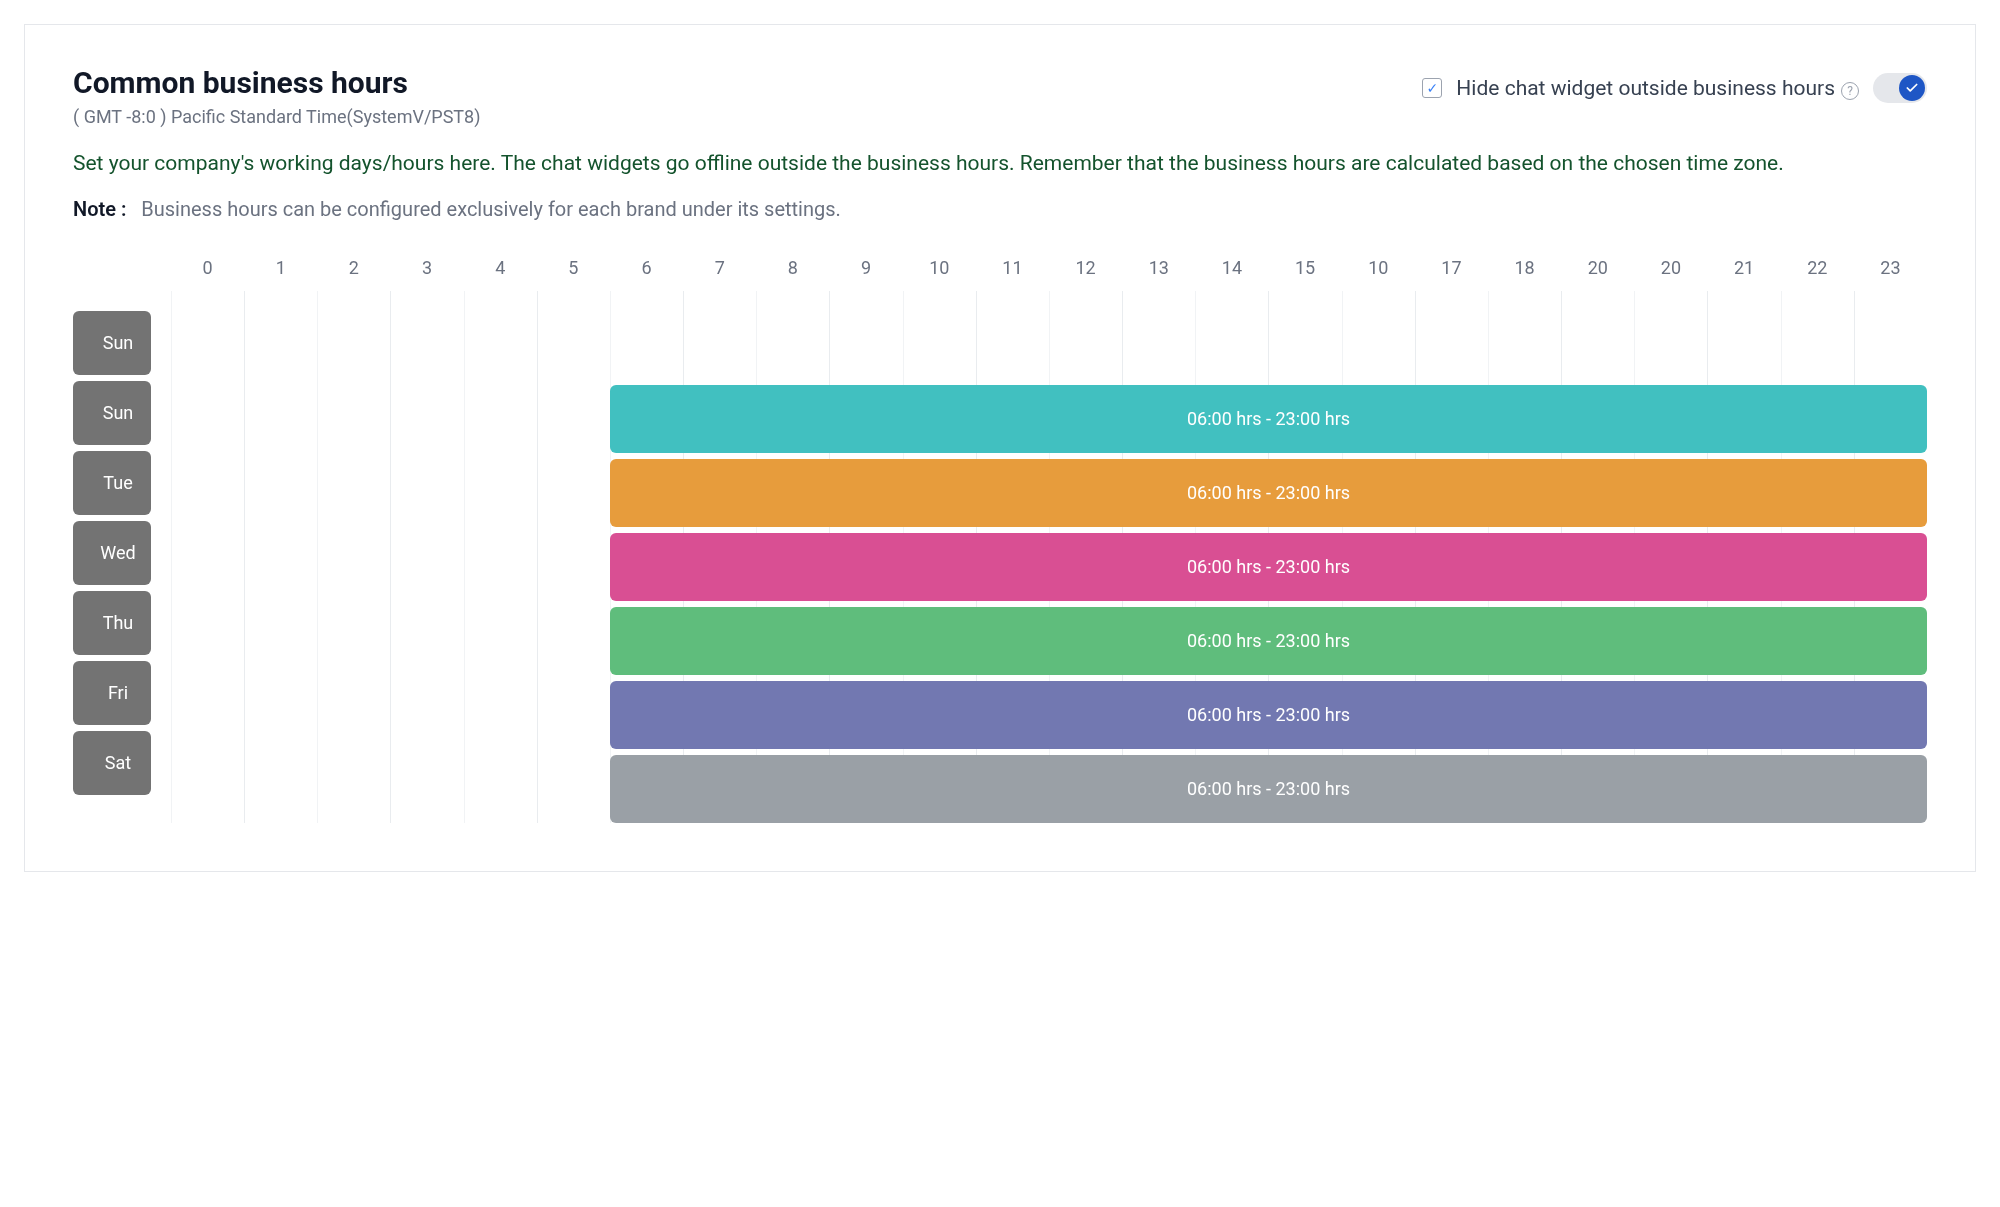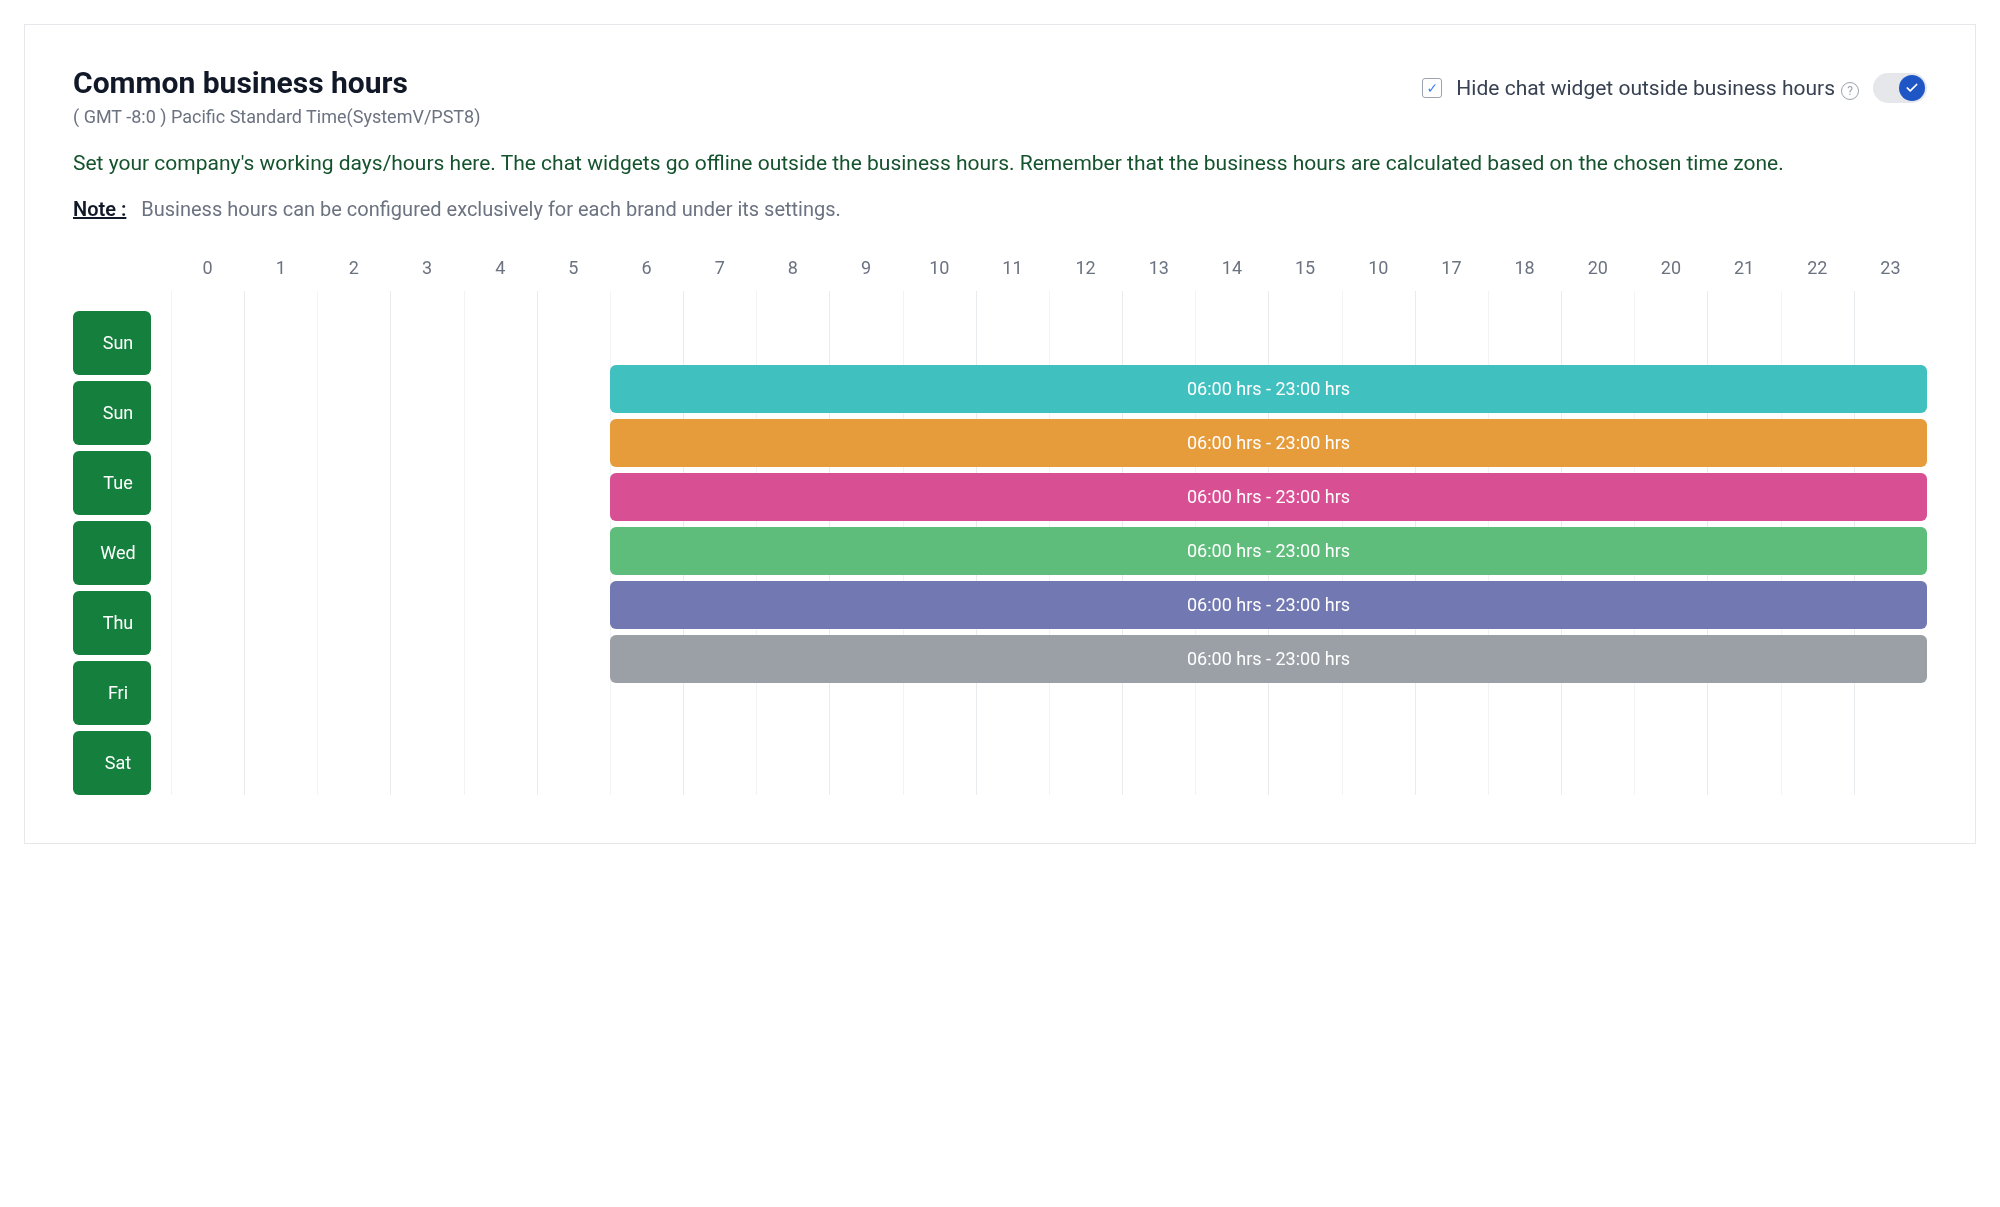--- a/index.html
+++ b/index.html
@@ -102,34 +102,33 @@
     margin-bottom: 16px;
   }
   .note-row {
     font-size: 20px;
     color: #6b7280;
     margin-bottom: 36px;
   }
   .note-label {
     font-weight: 600;
     color: #111827;
-    text-decoration: underline;
   }
   .timeline-container {
     display: flex;
     gap: 0;
   }
   .day-col {
     display: flex;
     flex-direction: column;
     gap: 6px;
     margin-top: 54px;
   }
   .day-pill {
-    background: #15803d;
+    background: #737373;
     color: #fff;
     width: 78px;
     height: 64px;
     border-radius: 6px;
     display: flex;
     align-items: center;
     justify-content: center;
     font-size: 18px;
     padding-left: 12px;
   }
@@ -164,21 +163,21 @@
   }
   .grid-cell:nth-child(2n) { border-left-color: #e9ecef; }
   .rows {
     display: flex;
     flex-direction: column;
     gap: 6px;
     position: relative;
     margin-top: 20px;
   }
   .row {
-    height: 48px;
+    height: 68px;
     position: relative;
   }
   .bar {
     position: absolute;
     top: 0;
     bottom: 0;
     border-radius: 6px;
     display: flex;
     align-items: center;
     justify-content: center;

